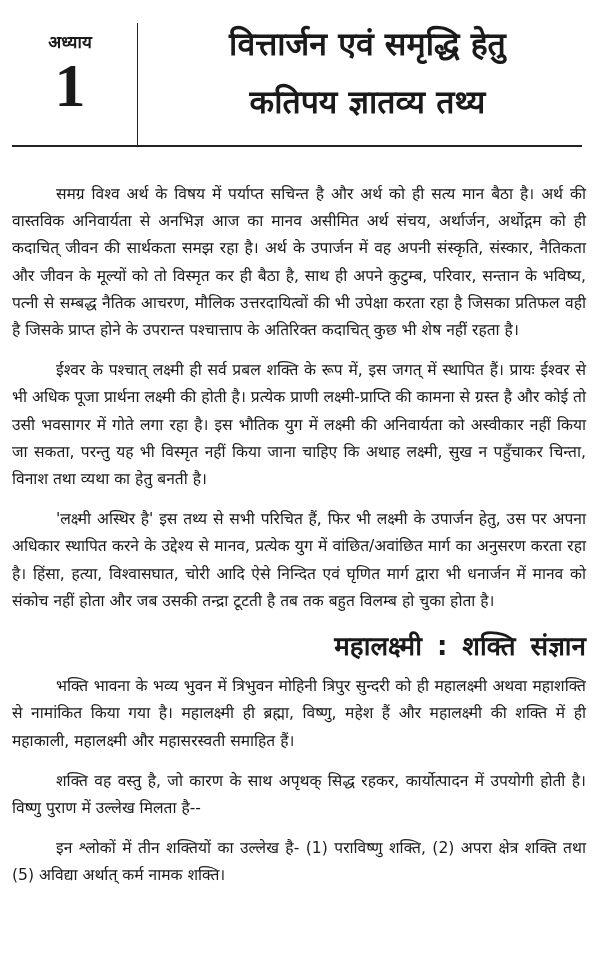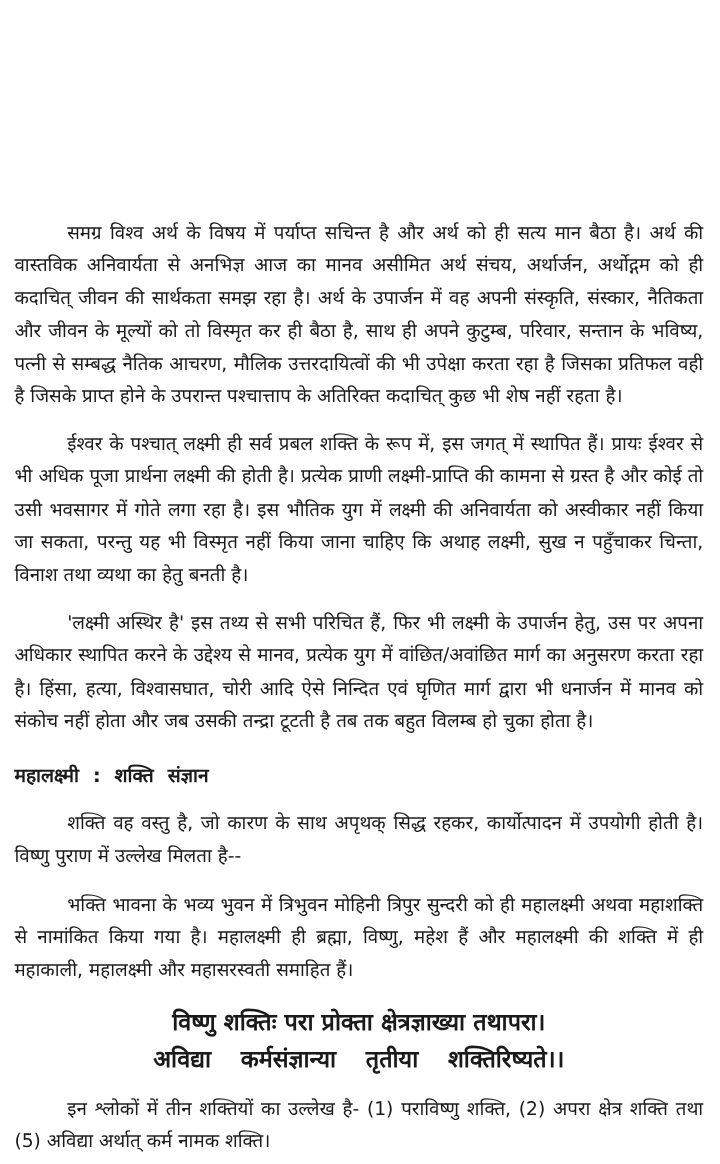--- a/index.html
+++ b/index.html
@@ -33,47 +33,51 @@
   .title-line.l1 { top: 22px; }
   .title-line.l2 { top: 80px; }
 
   
   .body-text {
     position: absolute; left: 12px; width: 574px;
     font-size: 15.6px; line-height: 27.2px; text-align: justify;
   }
   .body-text p { margin: 13px 0 7px 0; text-indent: 44px; }
   .sec-head {
-    text-align: left; font-size: 16px; font-weight: bold;
+    text-align: right; font-size: 26px; font-weight: bold;
     margin: 18px 0 12px 0; word-spacing: 6px;
   }
   .verse {
     text-align: center; font-size: 19.5px; font-weight: bold; line-height: 31px;
     margin: 14px 0 10px 0;
   }
   .verse div { white-space: nowrap; }
   .verse .v2 { word-spacing: 18px; }
 </style>
 </head>
 <body>
 
 <div class="page">
 
+  <div class="chapter-head">
+    <div class="chap-label">अध्याय</div>
+    <div class="chap-num">1</div>
+    <div class="vdivider"></div>
+    <div class="title-line l1">वित्तार्जन एवं समृद्धि हेतु</div>
+    <div class="title-line l2">कतिपय ज्ञातव्य तथ्य</div>
+    <div class="hrule"></div>
+  </div>
 
   <div class="body-text" style="top:168px;">
     <p>समग्र विश्व अर्थ के विषय में पर्याप्त सचिन्त है और अर्थ को ही सत्य मान बैठा है। अर्थ की वास्तविक अनिवार्यता से अनभिज्ञ आज का मानव असीमित अर्थ संचय, अर्थार्जन, अर्थोद्गम को ही कदाचित् जीवन की सार्थकता समझ रहा है। अर्थ के उपार्जन में वह अपनी संस्कृति, संस्कार, नैतिकता और जीवन के मूल्यों को तो विस्मृत कर ही बैठा है, साथ ही अपने कुटुम्ब, परिवार, सन्तान के भविष्य, पत्नी से सम्बद्ध नैतिक आचरण, मौलिक उत्तरदायित्वों की भी उपेक्षा करता रहा है जिसका प्रतिफल वही है जिसके प्राप्त होने के उपरान्त पश्चात्ताप के अतिरिक्त कदाचित् कुछ भी शेष नहीं रहता है।</p>
     <p>ईश्वर के पश्चात् लक्ष्मी ही सर्व प्रबल शक्ति के रूप में, इस जगत् में स्थापित हैं। प्रायः ईश्वर से भी अधिक पूजा प्रार्थना लक्ष्मी की होती है। प्रत्येक प्राणी लक्ष्मी-प्राप्ति की कामना से ग्रस्त है और कोई तो उसी भवसागर में गोते लगा रहा है। इस भौतिक युग में लक्ष्मी की अनिवार्यता को अस्वीकार नहीं किया जा सकता, परन्तु यह भी विस्मृत नहीं किया जाना चाहिए कि अथाह लक्ष्मी, सुख न पहुँचाकर चिन्ता, विनाश तथा व्यथा का हेतु बनती है।</p>
     <p>'लक्ष्मी अस्थिर है' इस तथ्य से सभी परिचित हैं, फिर भी लक्ष्मी के उपार्जन हेतु, उस पर अपना अधिकार स्थापित करने के उद्देश्य से मानव, प्रत्येक युग में वांछित/अवांछित मार्ग का अनुसरण करता रहा है। हिंसा, हत्या, विश्वासघात, चोरी आदि ऐसे निन्दित एवं घृणित मार्ग द्वारा भी धनार्जन में मानव को संकोच नहीं होता और जब उसकी तन्द्रा टूटती है तब तक बहुत विलम्ब हो चुका होता है।</p>
 
     <div class="sec-head">महालक्ष्मी : शक्ति संज्ञान</div>
 
+    <p>भक्ति भावना के भव्य भुवन में त्रिभुवन मोहिनी त्रिपुर सुन्दरी को ही महालक्ष्मी अथवा महाशक्ति से नामांकित किया गया है। महालक्ष्मी ही ब्रह्मा, विष्णु, महेश हैं और महालक्ष्मी की शक्ति में ही महाकाली, महालक्ष्मी और महासरस्वती समाहित हैं।</p>
     <p>शक्ति वह वस्तु है, जो कारण के साथ अपृथक् सिद्ध रहकर, कार्योत्पादन में उपयोगी होती है। विष्णु पुराण में उल्लेख मिलता है--</p>
-    <p>भक्ति भावना के भव्य भुवन में त्रिभुवन मोहिनी त्रिपुर सुन्दरी को ही महालक्ष्मी अथवा महाशक्ति से नामांकित किया गया है। महालक्ष्मी ही ब्रह्मा, विष्णु, महेश हैं और महालक्ष्मी की शक्ति में ही महाकाली, महालक्ष्मी और महासरस्वती समाहित हैं।</p>
 
-    <div class="verse">
-      <div class="v1">विष्णु शक्तिः परा प्रोक्ता क्षेत्रज्ञाख्या तथापरा।</div>
-      <div class="v2">अविद्या कर्मसंज्ञान्या तृतीया शक्तिरिष्यते।।</div>
-    </div>
 
     <p>इन श्लोकों में तीन शक्तियों का उल्लेख है- (1) पराविष्णु शक्ति, (2) अपरा क्षेत्र शक्ति तथा (5) अविद्या अर्थात् कर्म नामक शक्ति।</p>
   </div>
 
 </div>
 
 </body></html>

